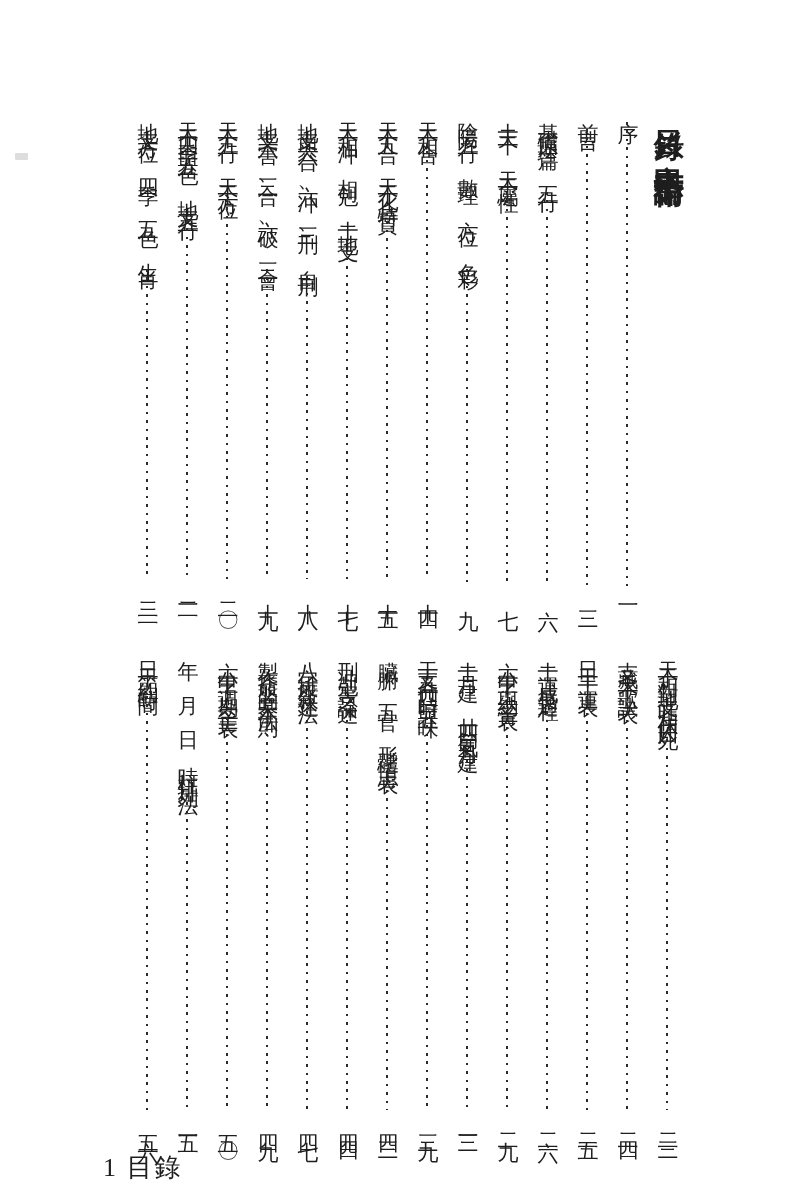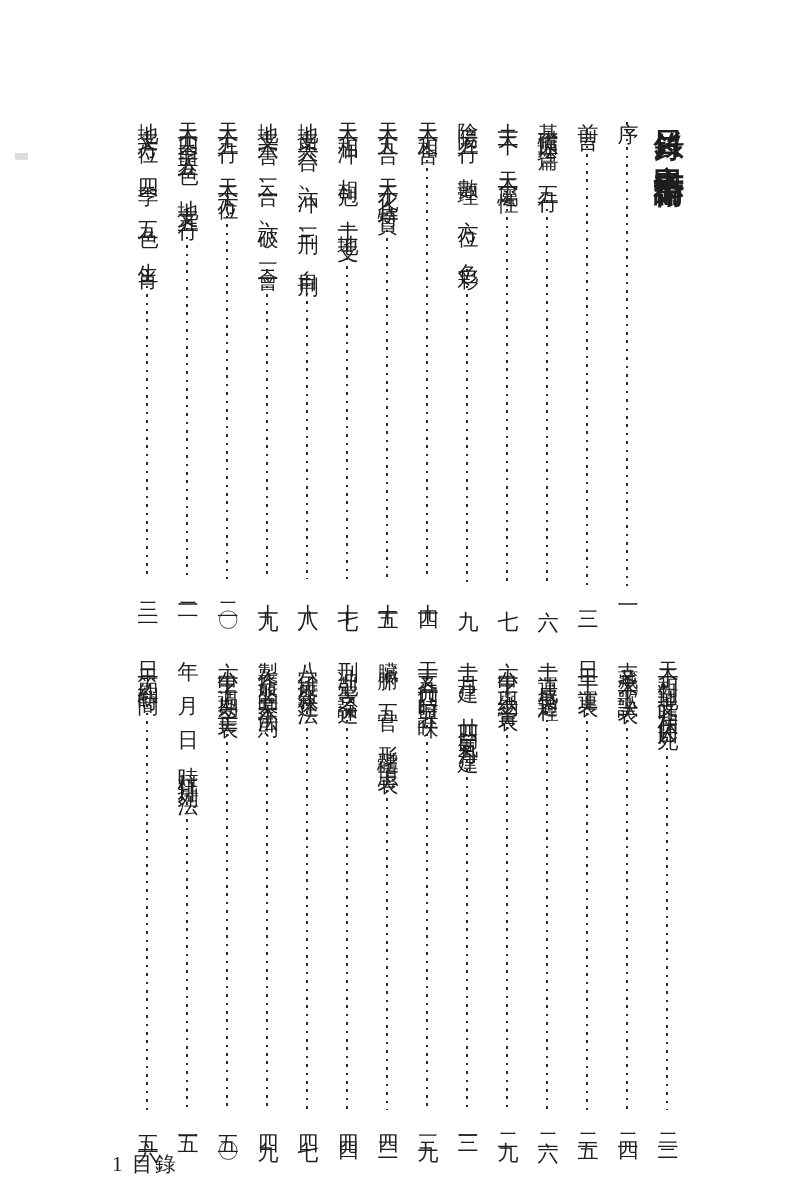--- a/index.html
+++ b/index.html
@@ -65,23 +65,23 @@
   .entry-page {
     display: block;
     flex: 0 0 auto;
     font-size: 21px;
     letter-spacing: 7px;
     margin-bottom: -7px;
     white-space: nowrap;
   }
   .footer {
     position: absolute;
-    left: 112px;
+    left: 103px;
     top: 1150px;
-    font-size: 21px;
+    font-size: 26px;
     letter-spacing: 2px;
     white-space: pre;
   }
   .artifact {
     position: absolute;
     left: 15px;
     top: 153px;
     width: 13px;
     height: 7px;
     background: #8a8f94;

